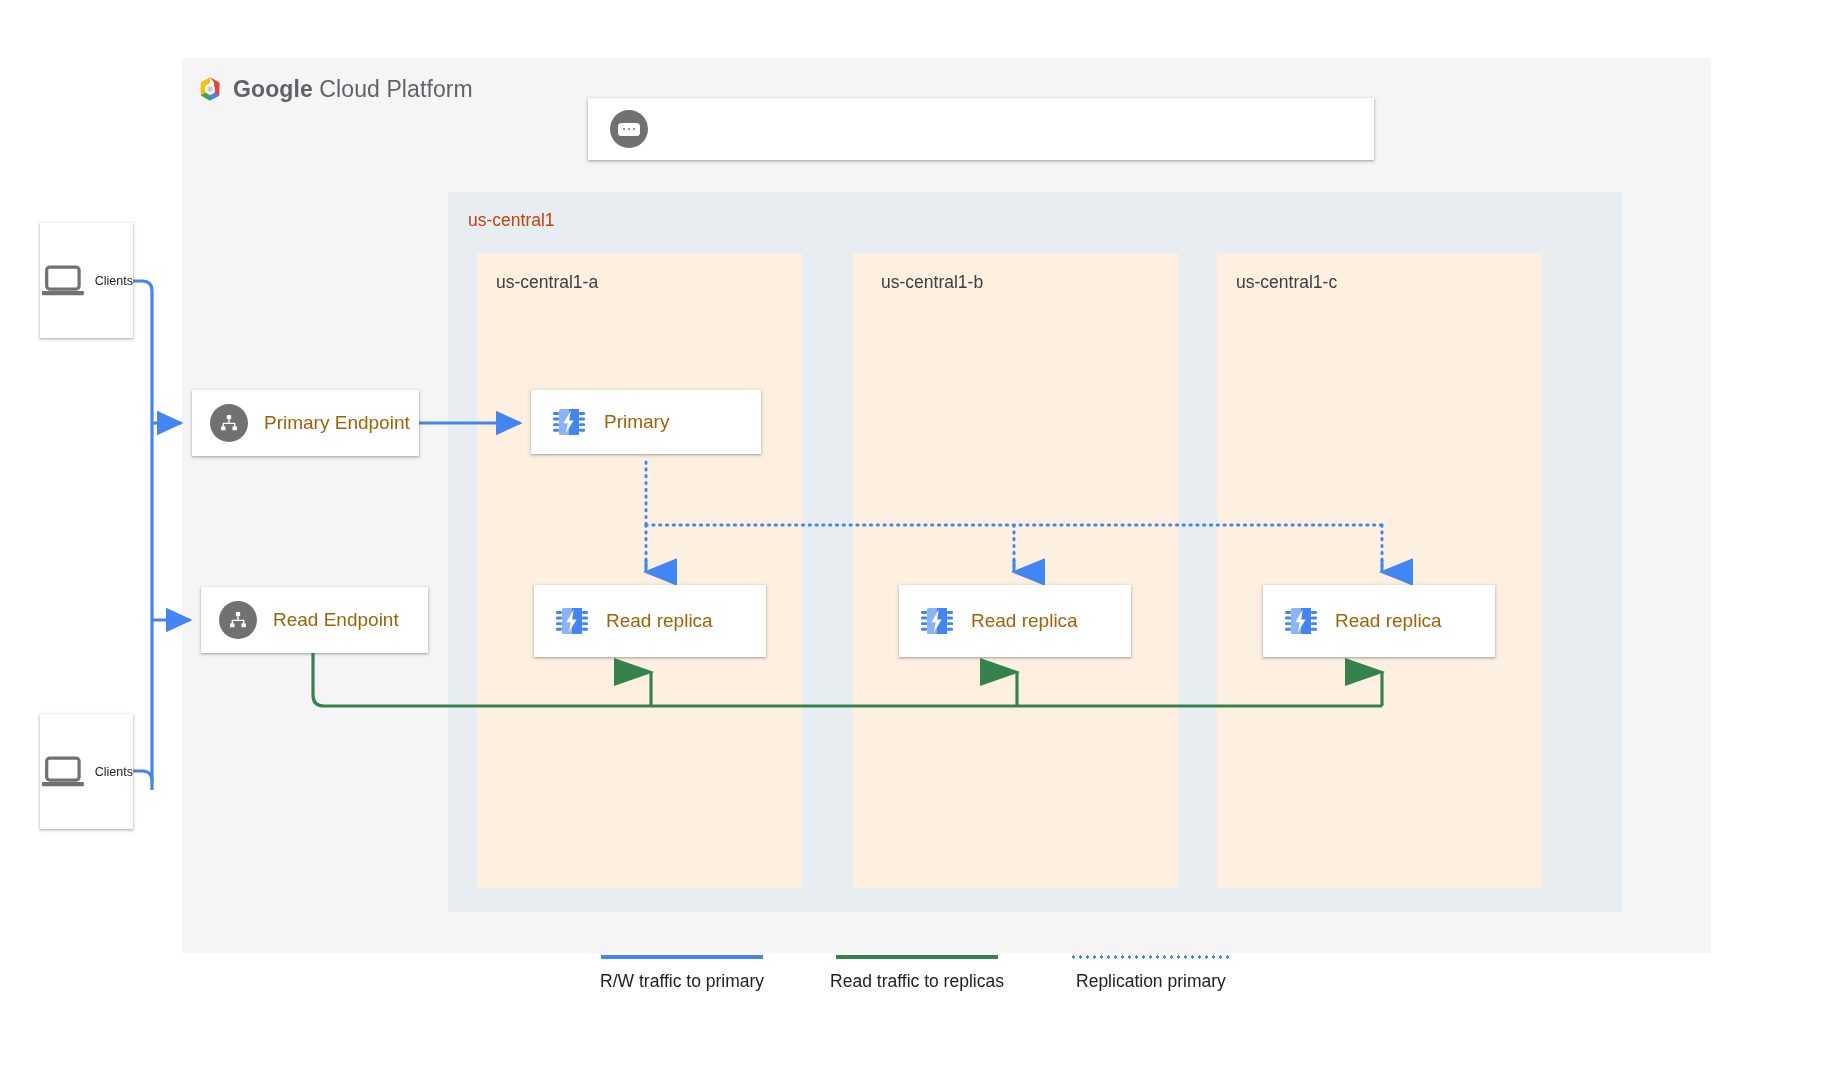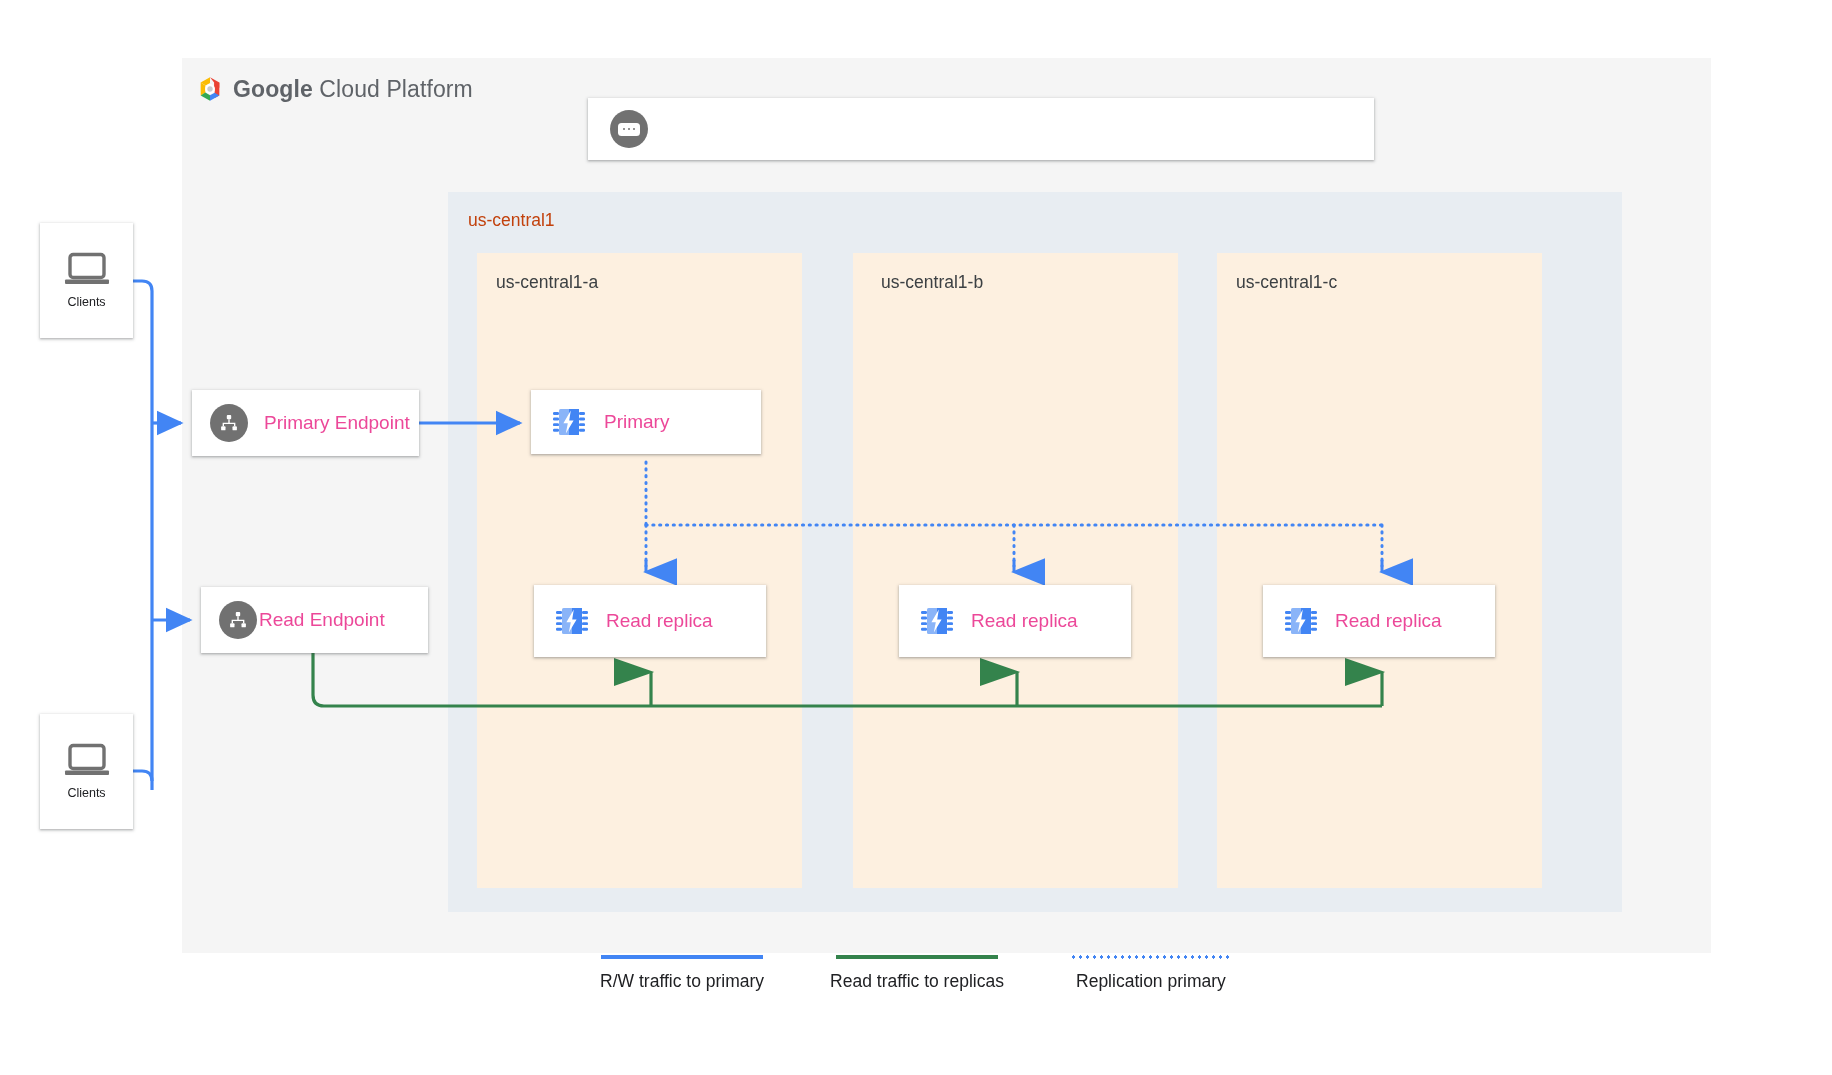--- a/index.html
+++ b/index.html
@@ -38,41 +38,41 @@
   .zone-c{left:1217px;}
   .zone-label{position:absolute;font-size:17.5px;color:#3c4043;top:272px;}
   .zl-a{left:496px;}
   .zl-b{left:872px;margin-left:9px;}
   .zl-c{left:1236px;}
 
   
   .card{position:absolute;background:#ffffff;
     box-shadow:0 1px 2px rgba(60,64,67,.30),0 1px 3px 1px rgba(60,64,67,.15);
     display:flex;align-items:center;box-sizing:border-box;}
-  .card-label{font-size:19px;color:#ec4899;white-space:nowrap;}
+  .card-label{font-size:19px;color:#a16207;white-space:nowrap;}
 
   
   .chip{width:34px;height:34px;flex:0 0 34px;position:relative;}
 
   
   .ep-icon{width:38px;height:38px;flex:0 0 38px;border-radius:50%;background:#717171;
     display:flex;align-items:center;justify-content:center;}
 
   
   .n-primary{left:531px;top:390px;width:230px;height:64px;padding-left:21px;gap:18px;}
   .n-rep-a{left:534px;top:585px;width:232px;height:72px;padding-left:21px;gap:17px;}
   .n-rep-b{left:899px;top:585px;width:232px;height:72px;padding-left:21px;gap:17px;}
   .n-rep-c{left:1263px;top:585px;width:232px;height:72px;padding-left:21px;gap:17px;}
   .n-pep{left:192px;top:390px;width:227px;height:66px;padding-left:18px;gap:16px;}
-  .n-rep-ep{left:201px;top:587px;width:227px;height:66px;padding-left:18px;gap:2px;}
+  .n-rep-ep{left:201px;top:587px;width:227px;height:66px;padding-left:18px;gap:16px;}
 
   
   .client{position:absolute;width:93px;height:115px;background:#ffffff;
     box-shadow:0 1px 2px rgba(60,64,67,.30),0 1px 3px 1px rgba(60,64,67,.15);
-    display:flex;flex-direction:column;align-items:center;justify-content:center;gap:9px;}
+    display:flex;flex-direction:row;align-items:center;justify-content:center;gap:9px;}
   .client-top{top:223px;left:40px;}
   .client-bot{top:714px;left:40px;}
   .client-label{font-size:12.5px;color:#202124;}
   .laptop{width:48px;height:34px;}
 
   
   .legend{position:absolute;top:955px;left:0;width:1832px;display:flex;justify-content:center;gap:66px;}
   .leg-item{display:flex;flex-direction:column;align-items:center;gap:12px;}
   .leg-swatch{width:162px;height:4px;}
   .leg-swatch.solid-blue{background:#4285f4;}

